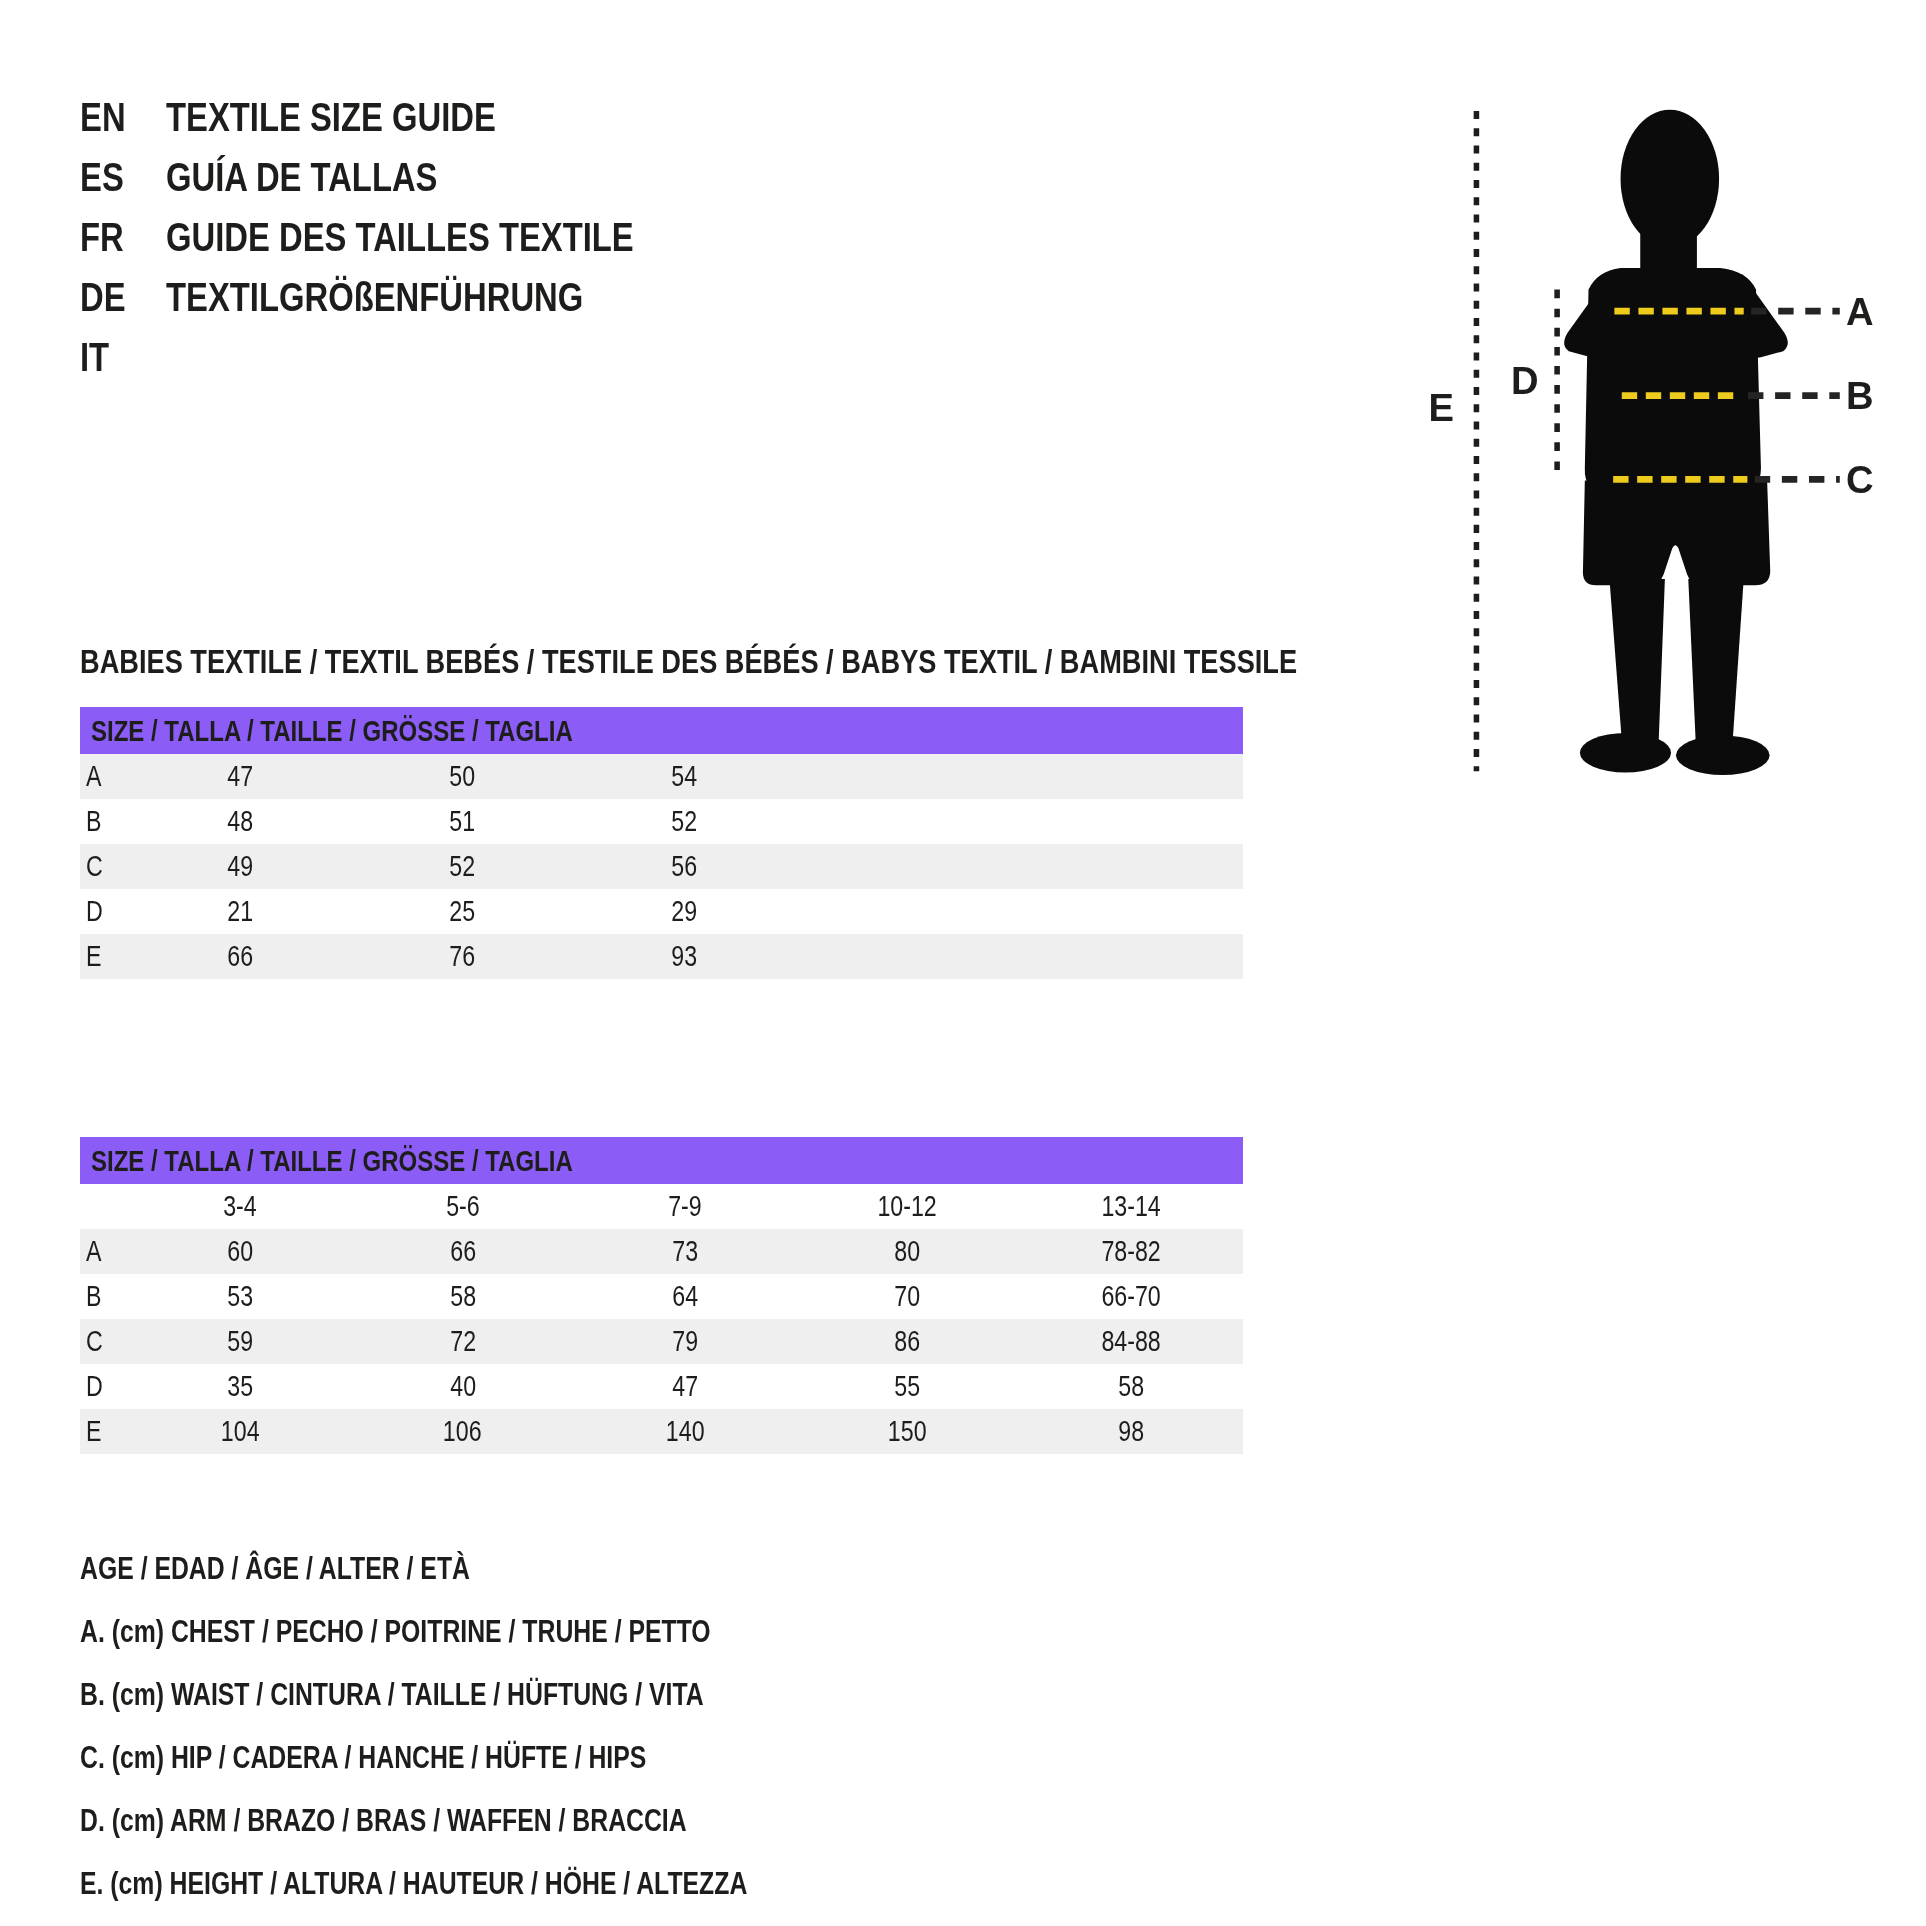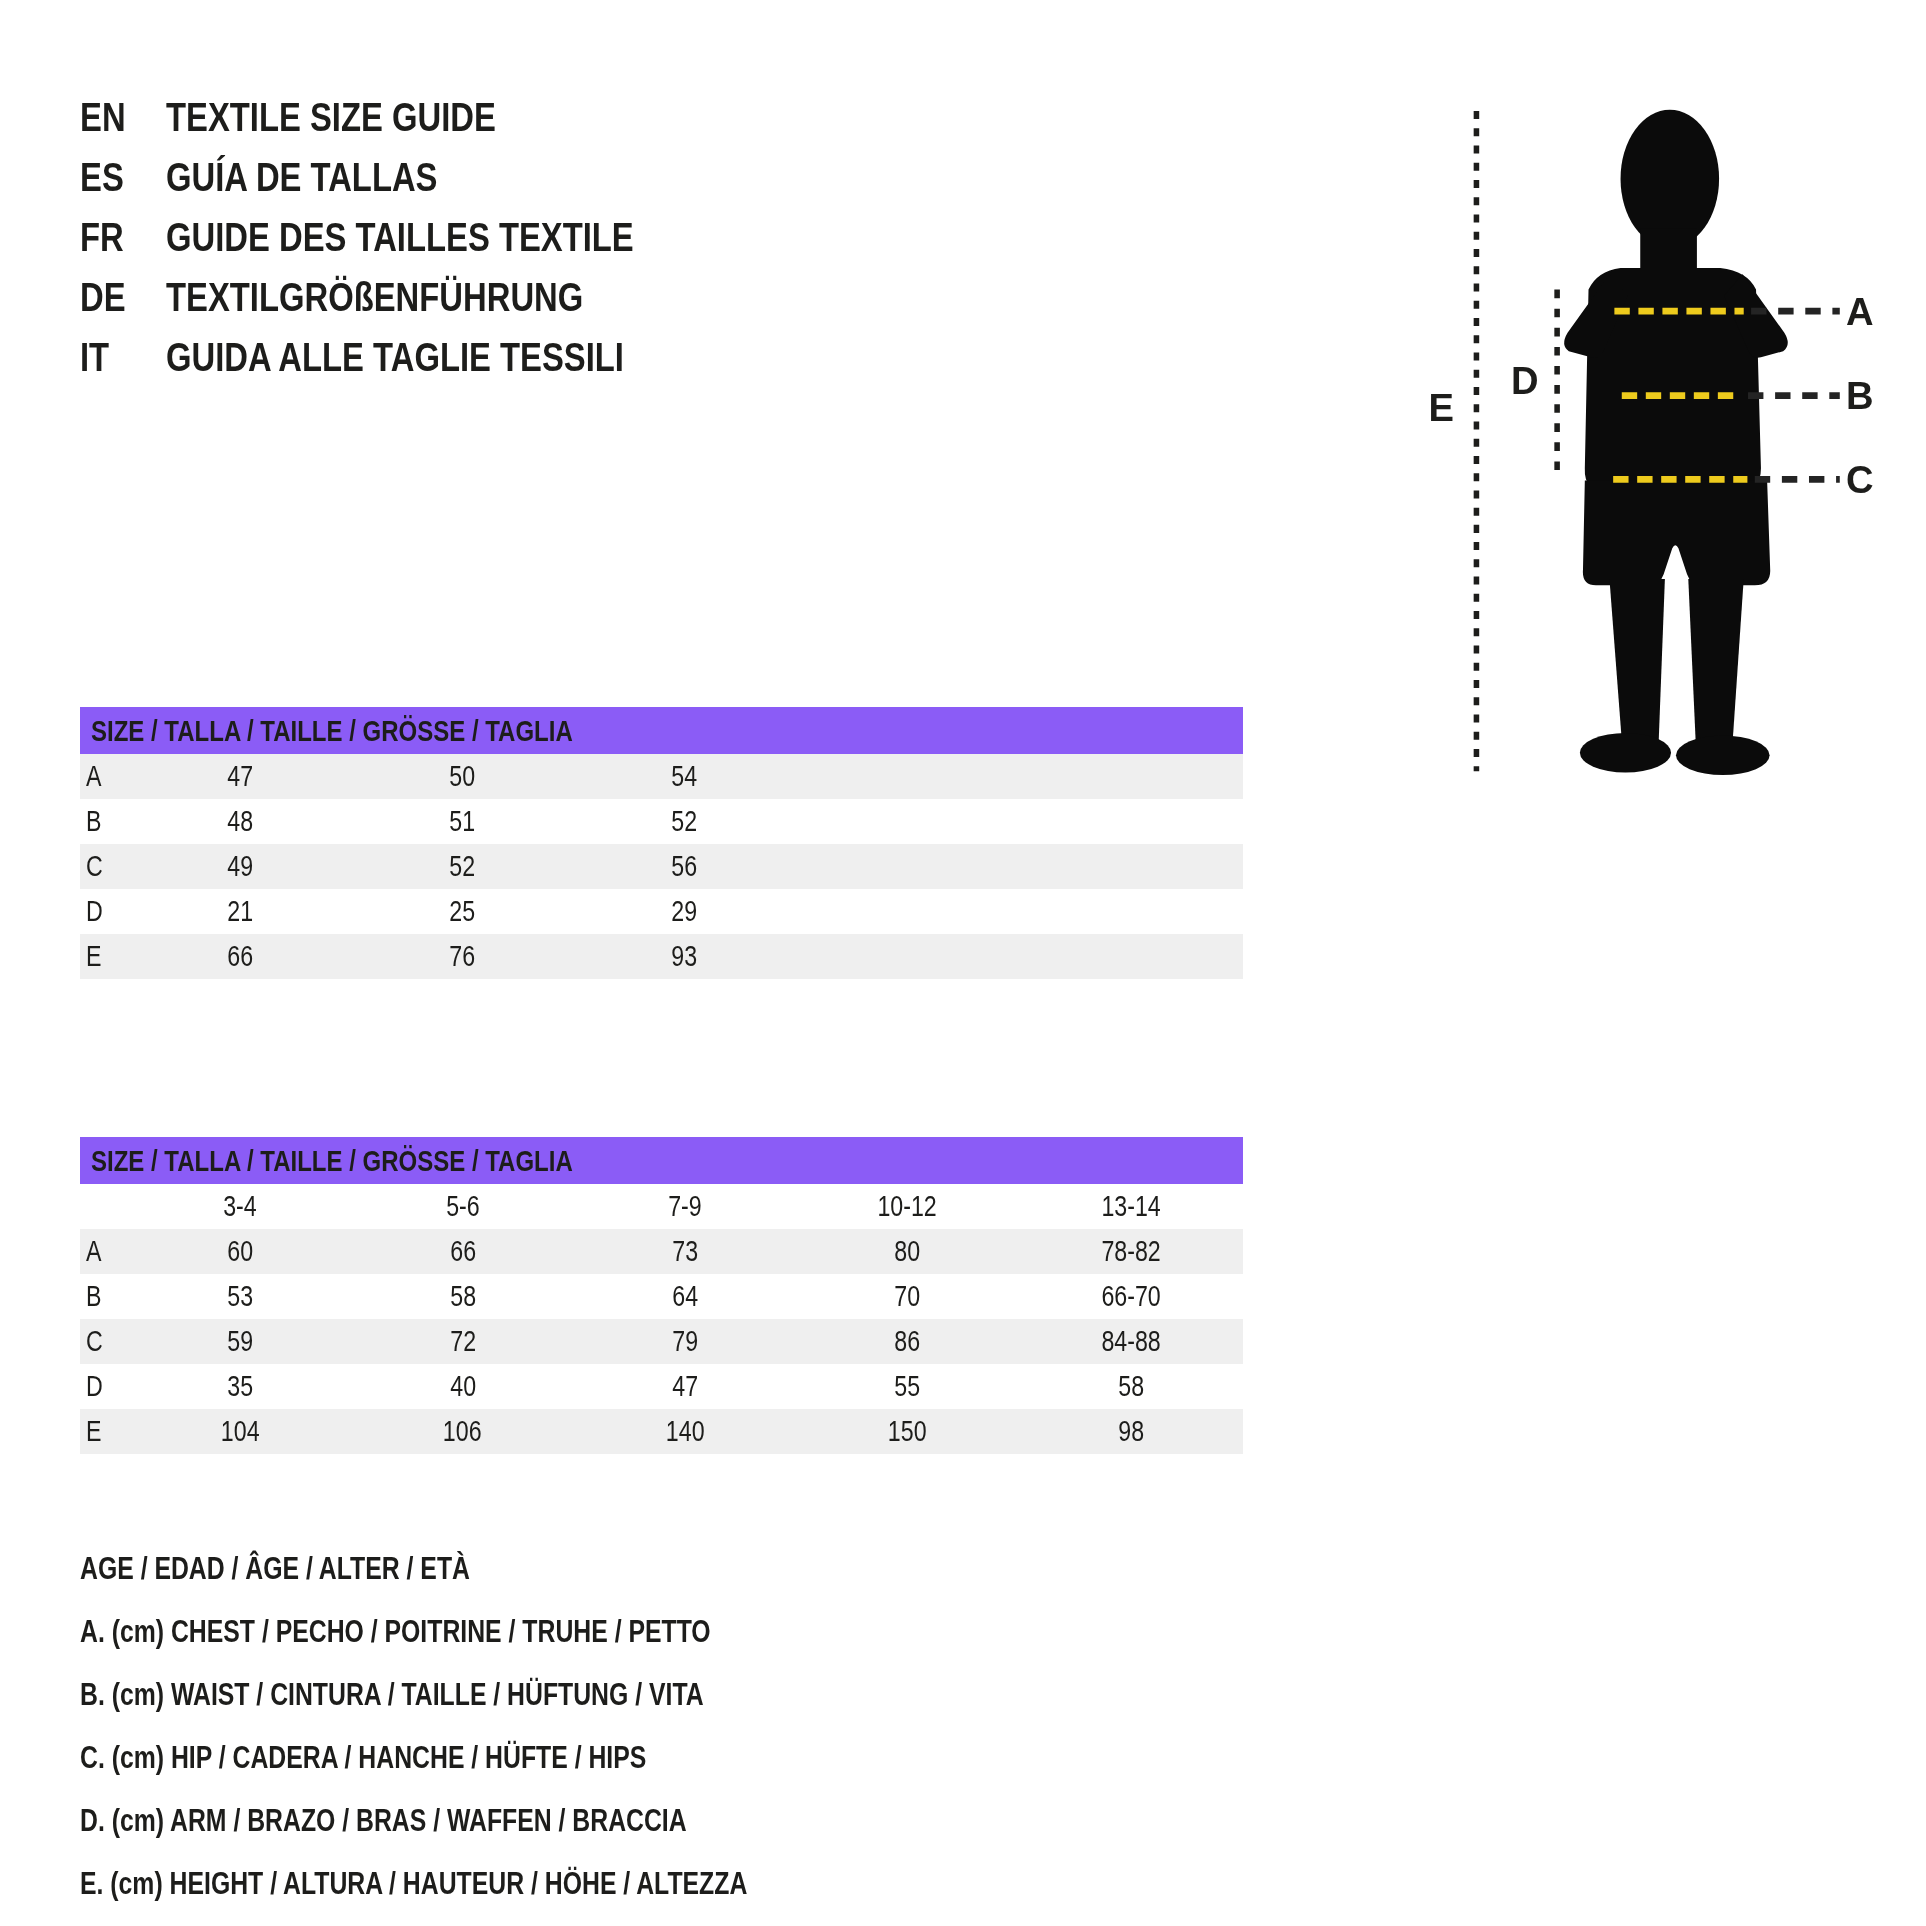--- a/index.html
+++ b/index.html
@@ -70,21 +70,20 @@
     <div class="lang-row">
       <span class="lang-code"><span class="cx cxl">FR</span></span>
       <span><span class="cx cxl">GUIDE DES TAILLES TEXTILE</span></span>
     </div>
     <div class="lang-row">
       <span class="lang-code"><span class="cx cxl">DE</span></span>
       <span><span class="cx cxl">TEXTILGRÖßENFÜHRUNG</span></span>
     </div>
     <div class="lang-row">
       <span class="lang-code"><span class="cx cxl">IT</span></span>
-      <span><span class="cx cxl">GUIDA ALLE TAGLIE TESSILI</span></span>
     </div>
   </div>
 
   <div class="figure-wrap">
     <svg width="521" height="709" viewBox="0 0 846 1150" xmlns="http://www.w3.org/2000/svg">
 
       <g fill="#0b0b0b">
         <ellipse cx="430" cy="150" rx="80" ry="112"></ellipse>
         <rect x="382" y="230" width="92" height="92"></rect>
         <path d="M 350,295 L 512,295 Q 556,300 570,330 L 578,620 Q 578,660 536,660 L 332,660 Q 290,660 292,620 L 298,330 Q 312,300 350,295 Z"></path>
@@ -117,20 +116,21 @@
       </g>
 
       <text x="716" y="365" font-size="62" font-weight="bold" dominant-baseline="central" fill="#1d1d1b">A</text>
       <text x="716" y="502" font-size="62" font-weight="bold" dominant-baseline="central" fill="#1d1d1b">B</text>
       <text x="716" y="638" font-size="62" font-weight="bold" dominant-baseline="central" fill="#1d1d1b">C</text>
       <text x="172" y="478" font-size="62" font-weight="bold" dominant-baseline="central" fill="#1d1d1b">D</text>
       <text x="38" y="522" font-size="62" font-weight="bold" dominant-baseline="central" fill="#1d1d1b">E</text>
     </svg>
   </div>
 
+  <div class="section-title" id="babies-title"><span class="cx cxl">BABIES TEXTILE / TEXTIL BEBÉS / TESTILE DES BÉBÉS / BABYS TEXTIL / BAMBINI TESSILE</span></div>
   <div class="size-bar" id="babies-bar">
       <span class="cx cxl">SIZE / TALLA / TAILLE / GRÖSSE / TAGLIA</span>
     </div>
   <table class="size-table" id="babies-table">
     <colgroup>
         <col style="width:49px">
         <col style="width:222px">
         <col style="width:222px">
         <col style="width:222px">
         <col style="width:447px">

